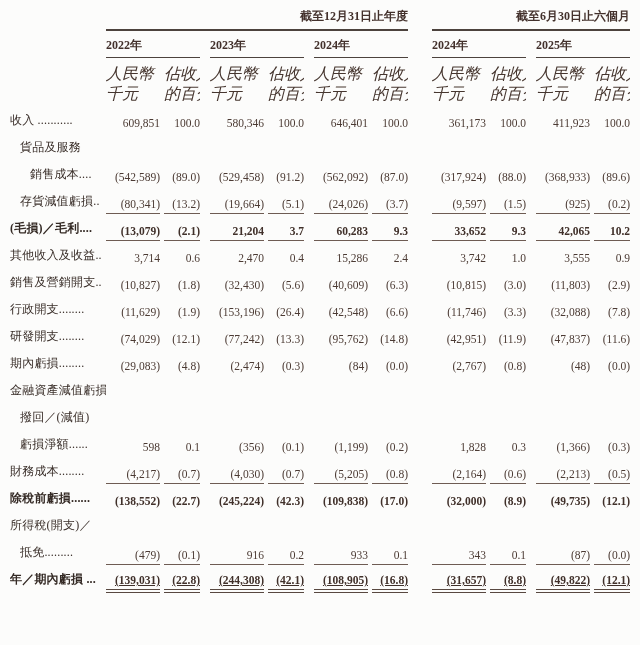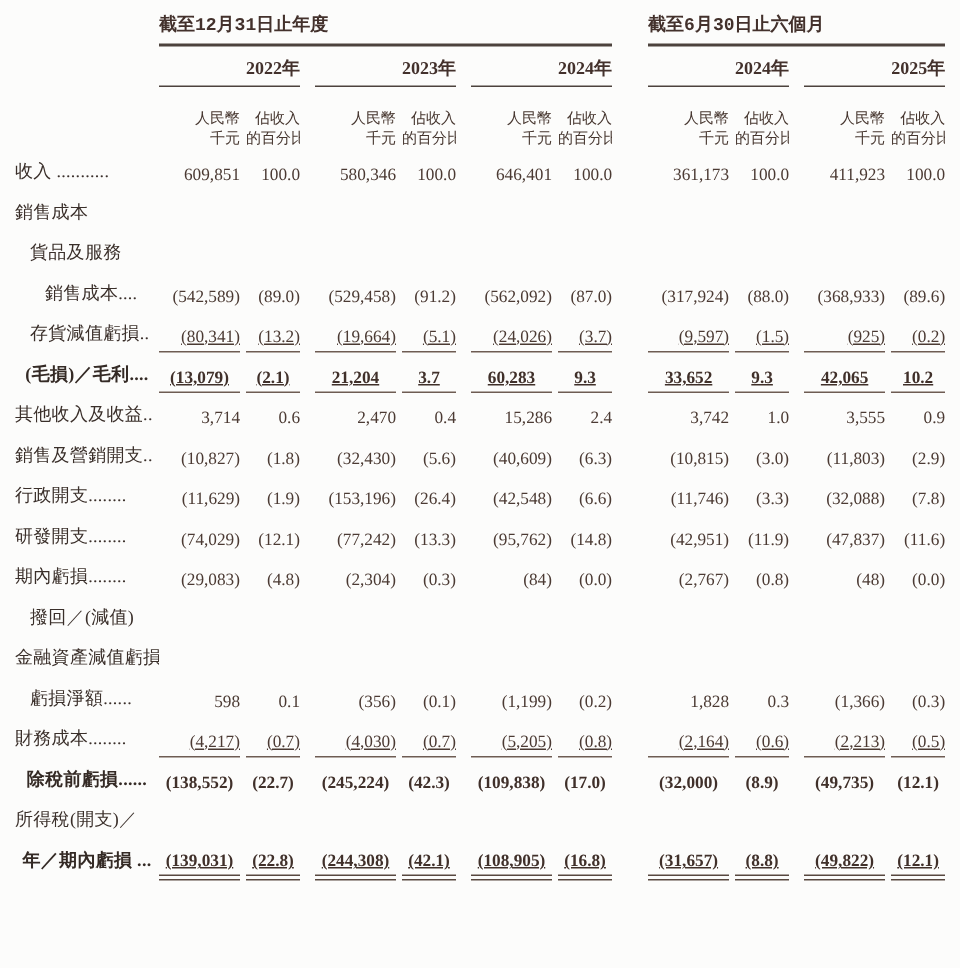--- a/index.html
+++ b/index.html
@@ -23,48 +23,48 @@
   col.c-big { width: 24px; }
 
   th, td {
     font-size: 11.5px;
     vertical-align: bottom;
     white-space: nowrap;
     overflow: hidden;
   }
   thead th { font-weight: bold; color: #43312c; }
   th.grp {
-    text-align: left;
+    text-align: right;
     font-size: 12px;
     padding-bottom: 4px;
     border-bottom: 2px solid #4c423d;
-    font-family: Liberation Mono, monospace;
   }
   tr.year-row th { height: 27px; }
   th.yr {
-    text-align: right;
+    text-align: left;
     font-size: 12px;
     padding-bottom: 3px;
     border-bottom: 1.5px solid #4c423d;
   }
   tr.sub-row td { height: 42px; padding-top: 6px; }
   td.subh {
-    text-align: right;
-    font-size: 10px;
+    font-style: italic;
+    text-align: left;
+    font-size: 16px;
     color: #46362f;
     line-height: 1.3;
   }
   tbody td { height: 27px; padding-bottom: 3px; }
   td.lbl  { text-align: left; font-size: 12px; letter-spacing: 0.2px; }
   td.ind1 { padding-left: 10px; }
   td.ind2 { padding-left: 20px; margin-top: 44px; }
   td.num, td.pct { text-align: right; color: #4b3a33; font-family: "Liberation Serif", "DejaVu Serif", serif; }
-  tr.bold td { font-weight: bold; color: #342a25; text-align: center; }
+  tr.bold td { font-weight: bold; color: #342a25; }
   tr.bold td.num, tr.bold td.pct { color: #40302a; }
-  td.u1 { border-bottom: 1.4px solid #6e5c53; text-decoration: underline; }
+  td.u1 { border-bottom: 1.4px solid #6e5c53; }
   td.u2 { border-bottom: 4px double #584840; text-decoration: underline; }
 </style>
 </head>
 <body>
 
 <table>
   <colgroup>
     <col class="c-lbl">
     <col class="c-num">
       <col class="c-sub">
@@ -180,42 +180,20 @@
         <td></td>
         <td class="num">361,173</td>
         <td></td>
         <td class="pct">100.0</td>
         <td></td>
         <td class="num">411,923</td>
         <td></td>
         <td class="pct">100.0</td>
       </tr>
       <tr>
-        <td class="lbl">銷售成本</td>
-        <td class="num"></td>
-        <td></td>
-        <td class="pct"></td>
-        <td></td>
-        <td class="num"></td>
-        <td></td>
-        <td class="pct"></td>
-        <td></td>
-        <td class="num"></td>
-        <td></td>
-        <td class="pct"></td>
-        <td></td>
-        <td class="num"></td>
-        <td></td>
-        <td class="pct"></td>
-        <td></td>
-        <td class="num"></td>
-        <td></td>
-        <td class="pct"></td>
-      </tr>
-      <tr>
         <td class="lbl ind1">貨品及服務</td>
         <td class="num"></td>
         <td></td>
         <td class="pct"></td>
         <td></td>
         <td class="num"></td>
         <td></td>
         <td class="pct"></td>
         <td></td>
         <td class="num"></td>
@@ -383,60 +361,60 @@
         <td class="num">(47,837)</td>
         <td></td>
         <td class="pct">(11.6)</td>
       </tr>
       <tr>
         <td class="lbl">期內虧損........</td>
         <td class="num">(29,083)</td>
         <td></td>
         <td class="pct">(4.8)</td>
         <td></td>
-        <td class="num">(2,304)</td>
+        <td class="num">(2,474)</td>
         <td></td>
         <td class="pct">(0.3)</td>
         <td></td>
         <td class="num">(84)</td>
         <td></td>
         <td class="pct">(0.0)</td>
         <td></td>
         <td class="num">(2,767)</td>
         <td></td>
         <td class="pct">(0.8)</td>
         <td></td>
         <td class="num">(48)</td>
         <td></td>
         <td class="pct">(0.0)</td>
       </tr>
       <tr>
+        <td class="lbl">金融資產減值虧損</td>
+        <td class="num"></td>
+        <td></td>
+        <td class="pct"></td>
+        <td></td>
+        <td class="num"></td>
+        <td></td>
+        <td class="pct"></td>
+        <td></td>
+        <td class="num"></td>
+        <td></td>
+        <td class="pct"></td>
+        <td></td>
+        <td class="num"></td>
+        <td></td>
+        <td class="pct"></td>
+        <td></td>
+        <td class="num"></td>
+        <td></td>
+        <td class="pct"></td>
+      </tr>
+      <tr>
         <td class="lbl ind1">撥回／(減值)</td>
-        <td class="num"></td>
-        <td></td>
-        <td class="pct"></td>
-        <td></td>
-        <td class="num"></td>
-        <td></td>
-        <td class="pct"></td>
-        <td></td>
-        <td class="num"></td>
-        <td></td>
-        <td class="pct"></td>
-        <td></td>
-        <td class="num"></td>
-        <td></td>
-        <td class="pct"></td>
-        <td></td>
-        <td class="num"></td>
-        <td></td>
-        <td class="pct"></td>
-      </tr>
-      <tr>
-        <td class="lbl">金融資產減值虧損</td>
         <td class="num"></td>
         <td></td>
         <td class="pct"></td>
         <td></td>
         <td class="num"></td>
         <td></td>
         <td class="pct"></td>
         <td></td>
         <td class="num"></td>
         <td></td>
@@ -531,20 +509,42 @@
         <td class="pct"></td>
         <td></td>
         <td class="num"></td>
         <td></td>
         <td class="pct"></td>
         <td></td>
         <td class="num"></td>
         <td></td>
         <td class="pct"></td>
       </tr>
+      <tr>
+        <td class="lbl ind1">抵免.........</td>
+        <td class="num u1">(479)</td>
+        <td></td>
+        <td class="pct u1">(0.1)</td>
+        <td></td>
+        <td class="num u1">916</td>
+        <td></td>
+        <td class="pct u1">0.2</td>
+        <td></td>
+        <td class="num u1">933</td>
+        <td></td>
+        <td class="pct u1">0.1</td>
+        <td></td>
+        <td class="num u1">343</td>
+        <td></td>
+        <td class="pct u1">0.1</td>
+        <td></td>
+        <td class="num u1">(87)</td>
+        <td></td>
+        <td class="pct u1">(0.0)</td>
+      </tr>
       <tr class="bold">
         <td class="lbl">年／期內虧損 ...</td>
         <td class="num u2">(139,031)</td>
         <td></td>
         <td class="pct u2">(22.8)</td>
         <td></td>
         <td class="num u2">(244,308)</td>
         <td></td>
         <td class="pct u2">(42.1)</td>
         <td></td>

